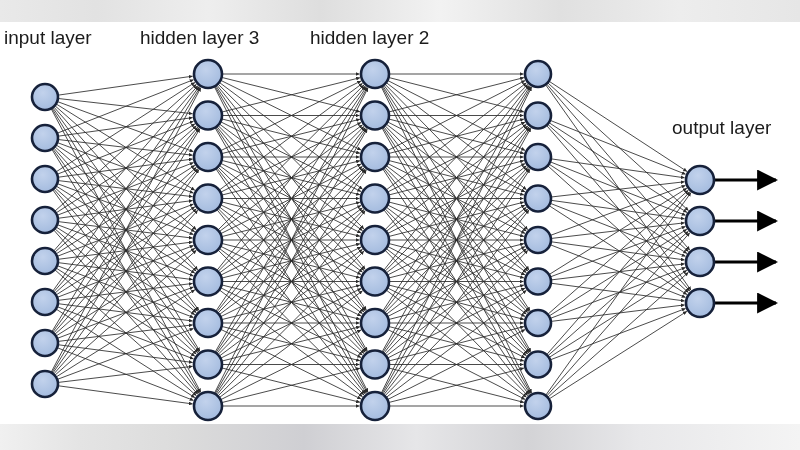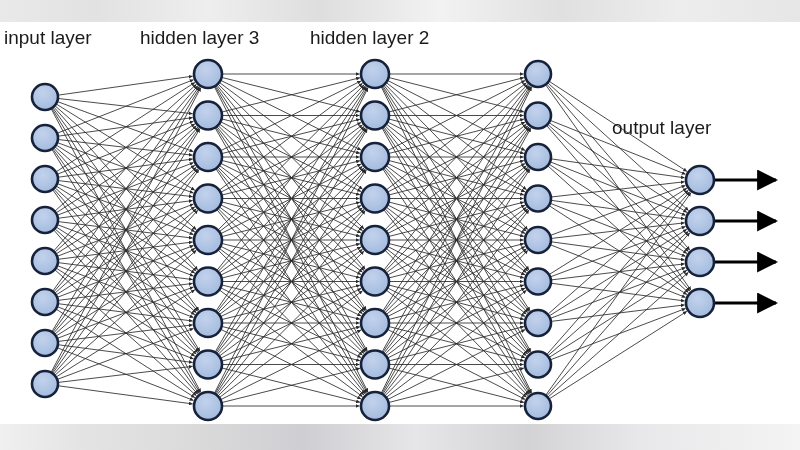--- a/index.html
+++ b/index.html
@@ -390,15 +390,15 @@
         <circle cx="700" cy="180" r="14" fill="url(#nodeGrad)" stroke="#16213a" stroke-width="2.6"></circle>
         <circle cx="700" cy="221" r="14" fill="url(#nodeGrad)" stroke="#16213a" stroke-width="2.6"></circle>
         <circle cx="700" cy="262" r="14" fill="url(#nodeGrad)" stroke="#16213a" stroke-width="2.6"></circle>
         <circle cx="700" cy="303" r="14" fill="url(#nodeGrad)" stroke="#16213a" stroke-width="2.6"></circle>
       </g>
   </svg>
 
   <div class="layer-label" style="left:4px; top:28px;">input layer</div>
   <div class="layer-label" style="left:140px; top:28px;">hidden layer 3</div>
   <div class="layer-label" style="left:310px; top:28px;">hidden layer 2</div>
-  <div class="layer-label" style="left:612px; top:118px;">output layer</div>
+  <div class="layer-label" style="left:672px; top:118px;">output layer</div>
 
 </div>
 
 </body></html>

